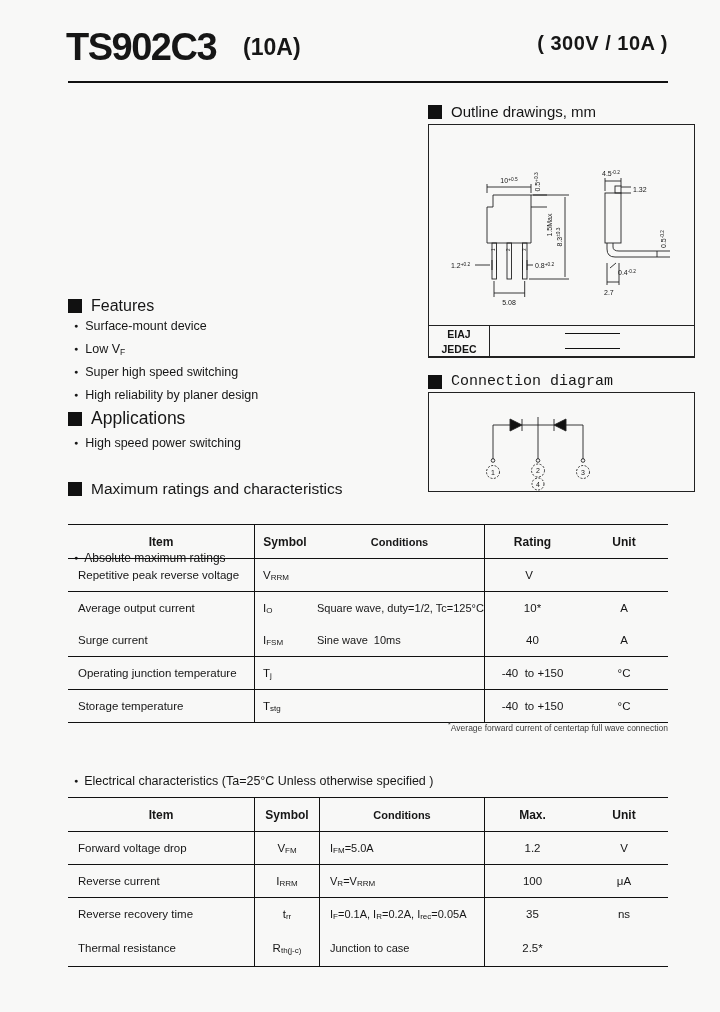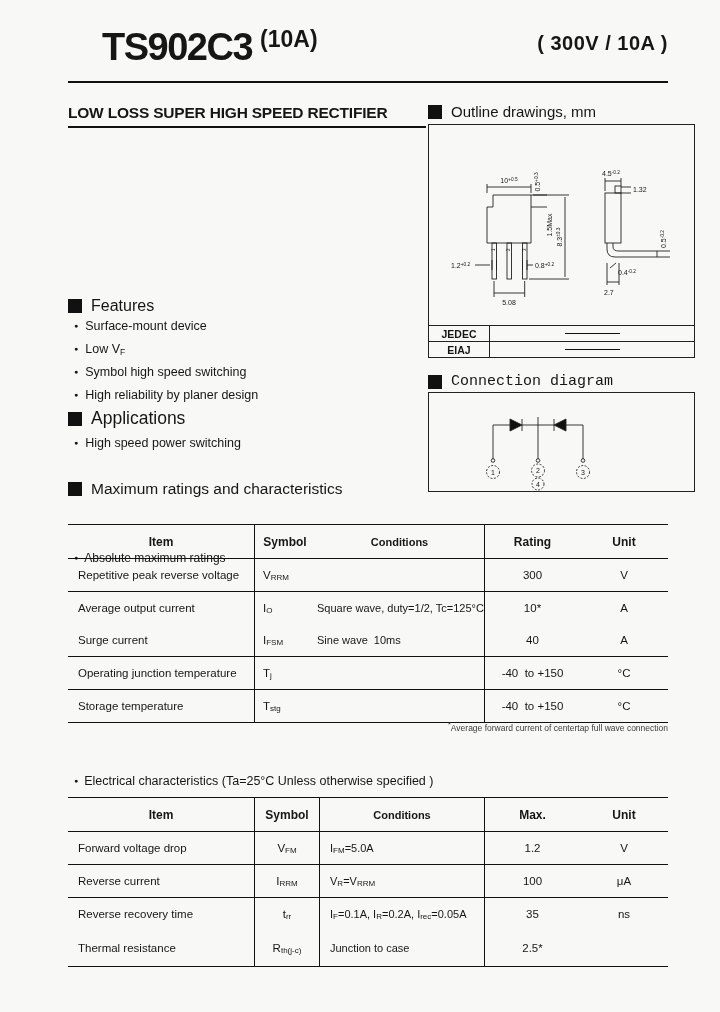--- a/index.html
+++ b/index.html
@@ -2,21 +2,21 @@
 <html><head>
 <meta charset="utf-8">
 <style>
   html,body{margin:0;padding:0;}
   body{width:720px;height:1012px;overflow:hidden;background:#f8f8f7;
        font-family:"Liberation Sans", sans-serif;color:#161616;}
   .page{position:relative;width:720px;height:1012px;}
   .abs{position:absolute;}
 
   
-  .title-wrap{left:66px;top:26px;display:flex;align-items:flex-start;gap:8px;margin-left:36px;}
+  .title-wrap{left:66px;top:26px;display:flex;align-items:center;gap:27px;}
   .title{font-size:38px;font-weight:700;letter-spacing:-1.5px;}
   .title-note{font-size:23px;font-weight:700;}
   .volt{left:468px;top:32px;width:200px;text-align:right;font-size:20px;font-weight:700;letter-spacing:0.5px;}
   .title-rule{left:68px;top:81px;width:600px;height:2px;background:#111;}
   .subtitle{left:68px;top:104px;width:358px;font-size:15.5px;font-weight:700;
             border-bottom:2px solid #111;padding-bottom:4px;letter-spacing:-0.2px;}
 
   
   .sec{display:flex;align-items:center;gap:9px;font-weight:400;}
   .sq{width:14px;height:14px;background:#111;flex:0 0 auto;}
@@ -85,21 +85,20 @@
 <body>
 
 <div class="page">
 
   <div class="abs title-wrap">
     <span class="title">TS902C3</span>
     <span class="title-note">(10A)</span>
   </div>
   <div class="abs volt">( 300V  / 10A )</div>
   <div class="abs title-rule"></div>
-  <div class="abs subtitle">LOW LOSS SUPER HIGH SPEED RECTIFIER</div>
 
   <div class="abs sec sec-outline">
     <span class="sq"></span>
     <span>Outline  drawings,  mm</span>
   </div>
 
   <div class="abs outline-box">
     <svg width="265" height="202" viewBox="0 0 265 202">
 
       <path class="ln" d="M64,70 H102 V118 H58 V82 H64 Z"></path>
@@ -139,43 +138,43 @@
       <text class="dim" x="204" y="67"><tspan>1.32</tspan></text>
       <path class="ln" d="M228,126 H241 M228,132 H241"></path>
       <text class="dim" transform="rotate(-90 237 114)" x="237" y="114" text-anchor="middle"><tspan>0.5</tspan><tspan class="tol" dy="-2.5">-0.2</tspan></text>
       <path class="ln" d="M181,143 L187,138"></path>
       <text class="dim" x="189" y="150"><tspan>0.4</tspan><tspan class="tol" dy="-2.5">-0.2</tspan></text>
       <path class="ln" d="M178,138 V160 M190,138 V160 M178,157 H190"></path>
       <text class="dim" x="175" y="170"><tspan>2.7</tspan></text>
     </svg>
 
     <div class="jtable">
+      <div class="jrow">
+        <div class="jlabel">EIAJ</div>
+        <div class="jval">
+            <span class="dashline"></span>
+          </div>
+      </div>
       <div class="jrow first">
         <div class="jlabel">JEDEC</div>
         <div class="jval">
             <span class="dashline"></span>
           </div>
       </div>
-      <div class="jrow">
-        <div class="jlabel">EIAJ</div>
-        <div class="jval">
-            <span class="dashline"></span>
-          </div>
-      </div>
     </div>
   </div>
 
   <div class="abs sec sec-features">
     <span class="sq"></span>
     <span>Features</span>
   </div>
   <ul class="abs blist feat-list">
     <li><span>Surface-mount device</span><span class="sbt"></span></li>
     <li><span>Low V</span><span class="sbt">F</span></li>
-    <li><span>Symbol high speed switching</span><span class="sbt"></span></li>
+    <li><span>Super high speed switching</span><span class="sbt"></span></li>
     <li><span>High reliability by planer design</span><span class="sbt"></span></li>
   </ul>
 
   <div class="abs sec sec-apps">
     <span class="sq"></span>
     <span>Applications</span>
   </div>
   <ul class="abs blist app-list">
     <li><span>High speed power switching</span></li>
   </ul>
@@ -224,21 +223,20 @@
       <div class="c ci">
           <span>Repetitive peak reverse voltage</span>
         </div>
       <div class="c cs">
           <span>V</span>
           <span class="sb">RRM</span>
         </div>
       <div class="c cc">
           <span></span>
         </div>
-      <div class="c cr">300</div>
       <div class="c cu">V</div>
     </div>
     <div class="trow">
       <div class="c ci">
           <span>Average output current</span>
         </div>
       <div class="c cs">
           <span>I</span>
           <span class="sb">O</span>
         </div>

